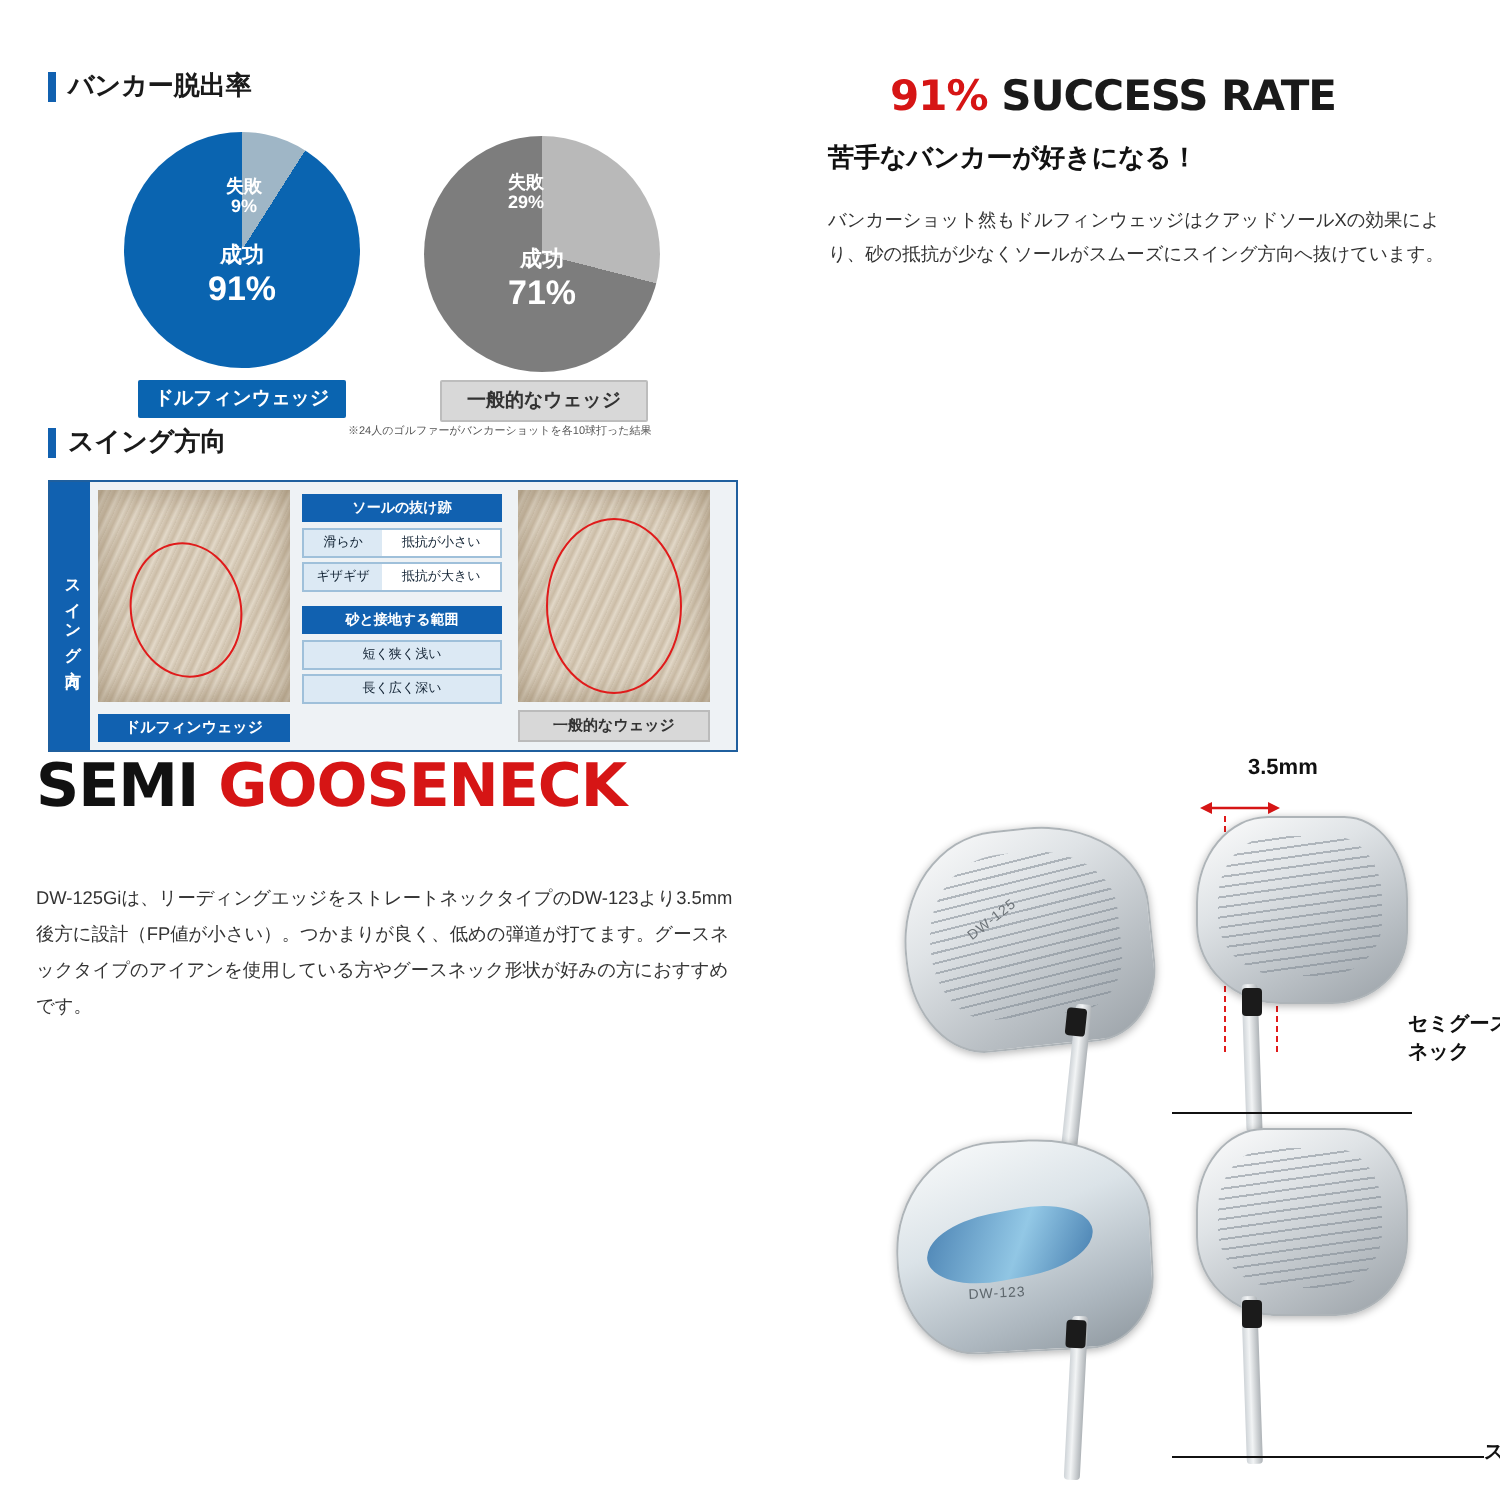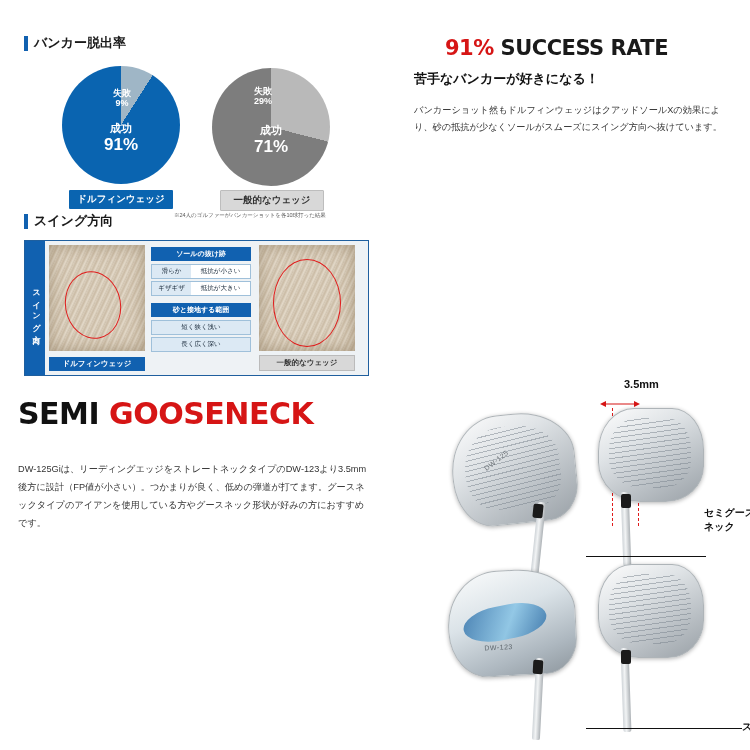--- a/index.html
+++ b/index.html
@@ -245,21 +245,21 @@
     font-size: 9.2px;
     line-height: 1.85;
     color: #333;
   }
   .sr-body p { margin: 0 0 8px 0; }
 
   
   #goose-section {
     position: absolute;
     left: 18px;
-    top: 396px;
+    top: 376px;
     width: 350px;
   }
   .goose-title {
     font-size: 30px;
     font-weight: bold;
     font-family: "DejaVu Sans", sans-serif;
     letter-spacing: -0.5px;
     white-space: nowrap;
   }
   .goose-title .w1 { color: #111; }

